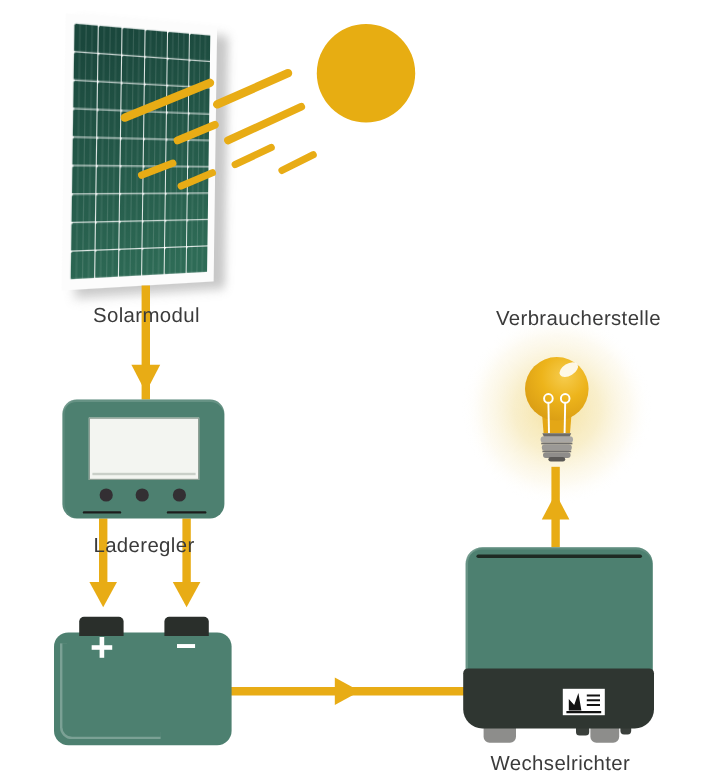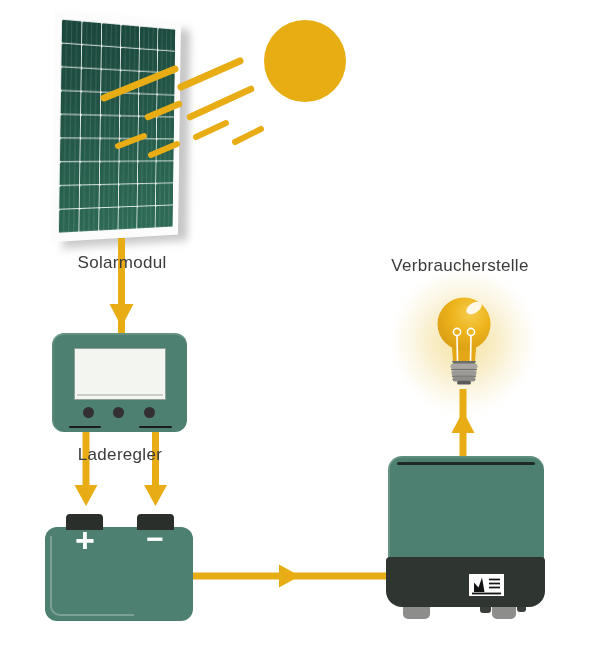--- a/index.html
+++ b/index.html
@@ -65,21 +65,21 @@
   .foot.f3{left:492px;top:600px;width:24px;height:19px;background:#8D8D8B;border-radius:0 0 5px 5px;}
   .foot.f4{left:517px;top:600px;width:9px;height:12px;background:#3A3F3B;border-radius:0 0 3px 3px;}
   .inv-card{position:absolute;left:469px;top:574px;width:35px;height:22px;background:#fff;z-index:4;}
   
   .lbl{position:absolute;z-index:5;color:#3B3B3B;font-size:17px;letter-spacing:.3px;
     text-align:center;white-space:nowrap;transform:translateX(-50%);}
   .lbl-solarmodul{left:122px;top:253px;}
   .lbl-laderegler{left:120px;top:445px;}
   .lbl-speicherbatterie{left:120px;top:629px;}
   .lbl-wechselrichter{left:467px;top:627px;}
-  .lbl-verbraucherstelle{left:460px;top:256px;}
+  .lbl-verbraucherstelle{left:482px;top:256px;}
   
   .overlay{position:absolute;left:0;top:0;z-index:2;}
 </style>
 </head>
 <body>
 
 <div class="stage">
 
   <div class="panel">
     <div class="panel-cells"></div>
@@ -181,15 +181,16 @@
       <path d="M5,18 L5,8.5 L9.5,13.5 L13,3.5 L15.5,18 Z" fill="#121212"></path>
       <line x1="20" y1="5.5" x2="31" y2="5.5" stroke="#121212" stroke-width="1.7"></line>
       <line x1="20" y1="9.5" x2="31" y2="9.5" stroke="#121212" stroke-width="1.7"></line>
       <line x1="20" y1="13.5" x2="31" y2="13.5" stroke="#121212" stroke-width="1.7"></line>
       <line x1="3" y1="19.5" x2="32" y2="19.5" stroke="#121212" stroke-width="1.8"></line>
     </svg>
   </div>
 
   <div class="lbl lbl-laderegler">Laderegler</div>
   <div class="lbl lbl-solarmodul">Solarmodul</div>
+  <div class="lbl lbl-wechselrichter">Wechselrichter</div>
   <div class="lbl lbl-verbraucherstelle">Verbraucherstelle</div>
 
 </div>
 
 </body></html>

